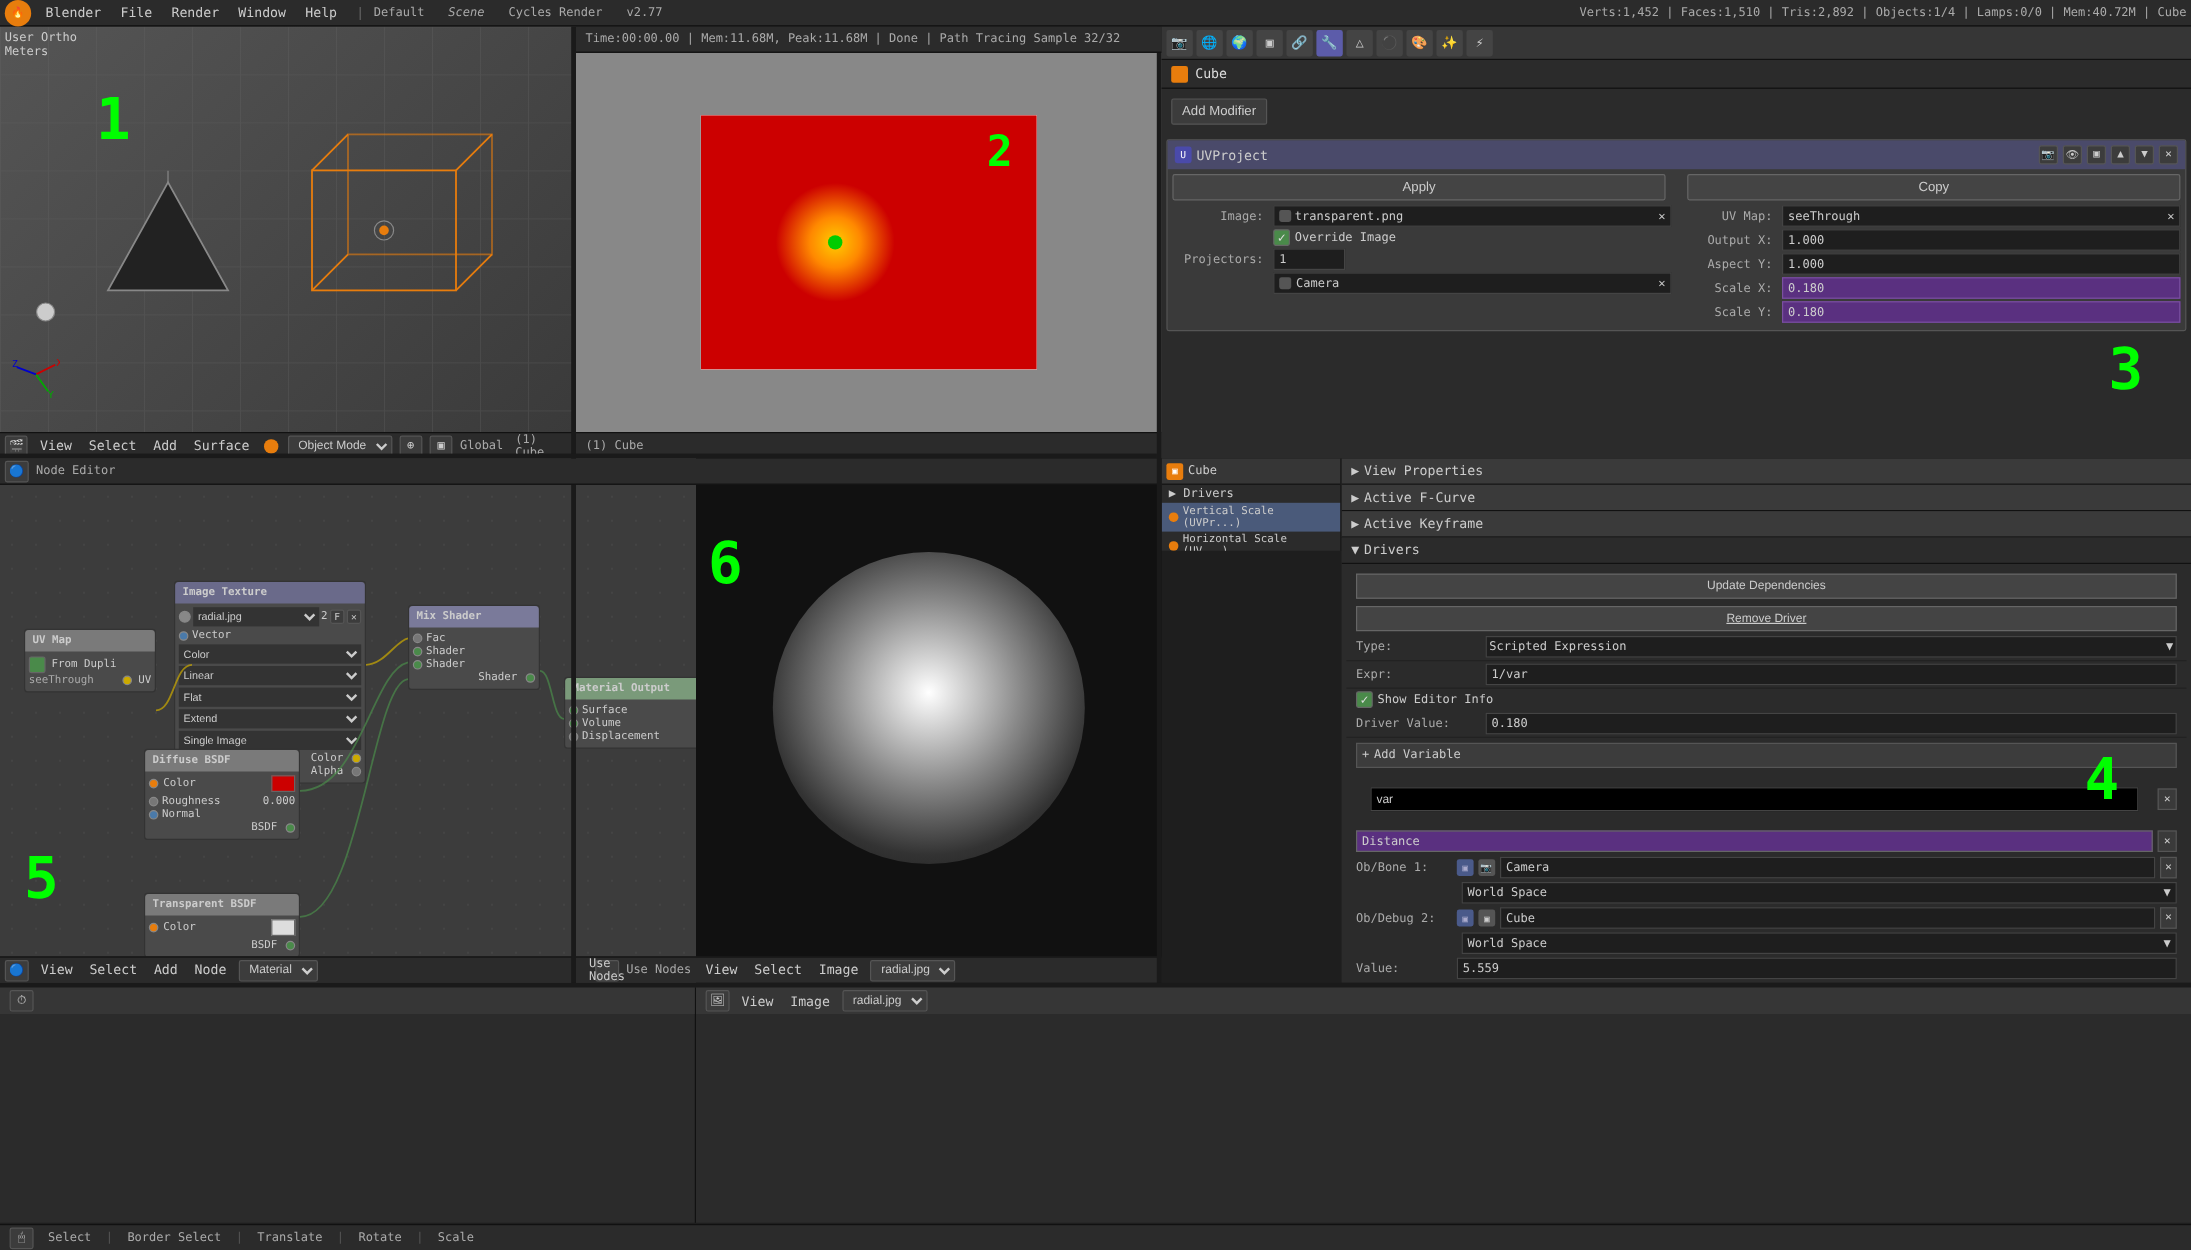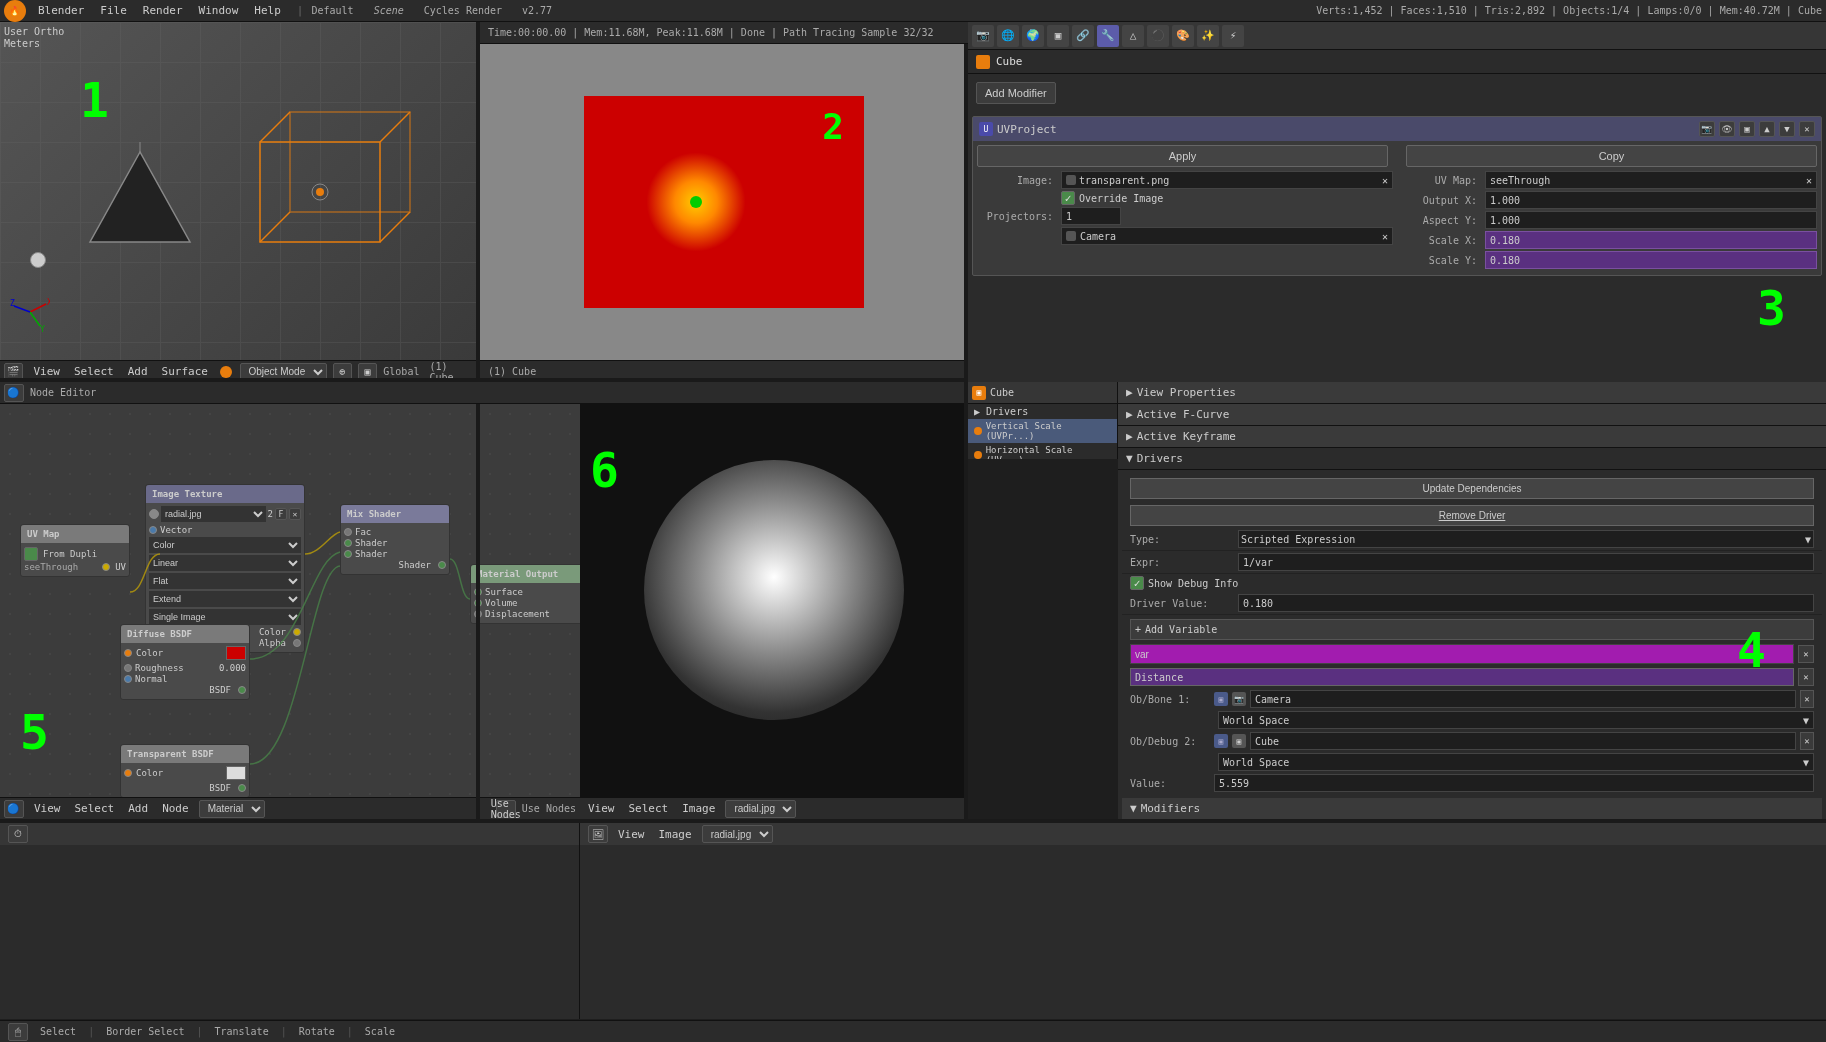--- a/index.html
+++ b/index.html
@@ -1107,38 +1107,38 @@
     </div>
     <div class="detail-row">
       <span class="detail-label">Expr:</span>
       <div class="detail-value" style="flex:1; background:#1e1e1e; border:1px solid #444; height:18px; display:flex; align-items:center; padding:0 4px; font-size:10px; color:#ccc;">
         <span>1/var</span>
       </div>
     </div>
 
     <div class="checkbox-row">
       <div class="checkbox-box">✓</div>
-      <span class="checkbox-label">Show Debug Info</span>
+      <span class="checkbox-label">Show Editor Info</span>
     </div>
 
     <div class="detail-row">
       <span class="detail-label">Driver Value:</span>
       <div class="detail-value" style="flex:1; background:#1e1e1e; border:1px solid #444; height:18px; display:flex; align-items:center; padding:0 4px; font-size:10px; color:#ccc;">
         <span>0.180</span>
       </div>
     </div>
 
     <div class="add-variable-btn">
       <span>+</span>
       <span>Add Variable</span>
     </div>
 
     
     <div style="display:flex; align-items:center; gap:4px; margin:4px 8px;">
-      <input type="text" class="var-input" value="var" style="flex: 1 1 0%; margin: 0px; background: #a21caf; border: 1px solid rgb(68, 68, 68); color: rgb(204, 204, 204); padding: 0px 4px; font-size: 10px; height: 20px;">
+      <input type="text" class="var-input" value="var" style="flex: 1 1 0%; margin: 12px; background: #000000; border: 1px solid rgb(68, 68, 68); color: rgb(204, 204, 204); padding: 0px 4px; font-size: 10px; height: 20px;">
       <div class="distance-x-btn">✕</div>
     </div>
 
     
     <div style="display:flex; align-items:center; gap:4px; margin:2px 8px;">
       <div class="distance-label">
         <span>Distance</span>
       </div>
       <div class="distance-x-btn">✕</div>
     </div>

